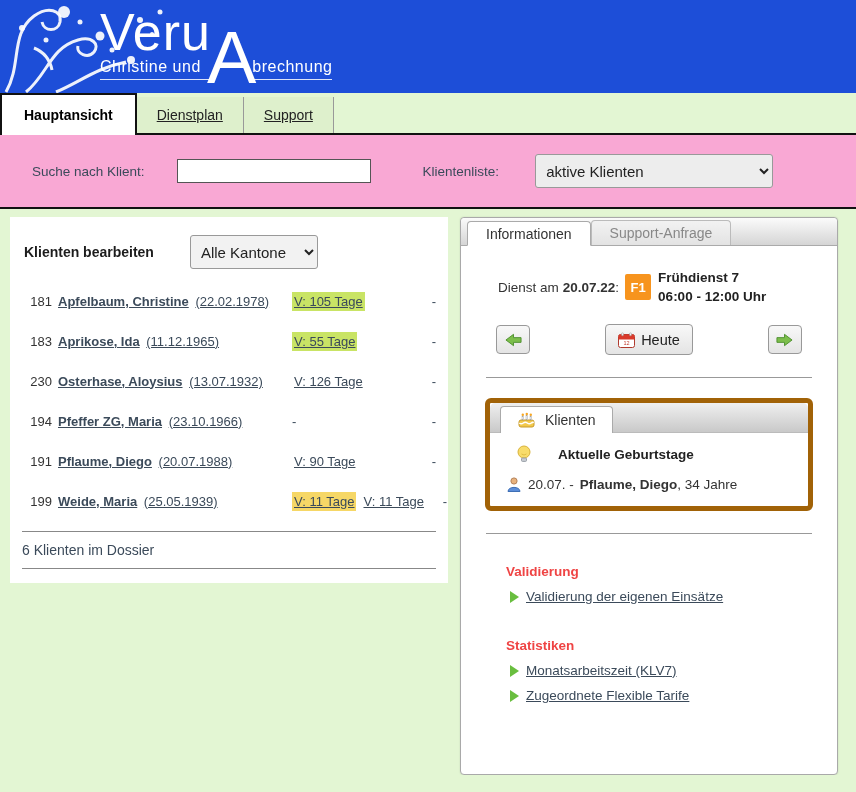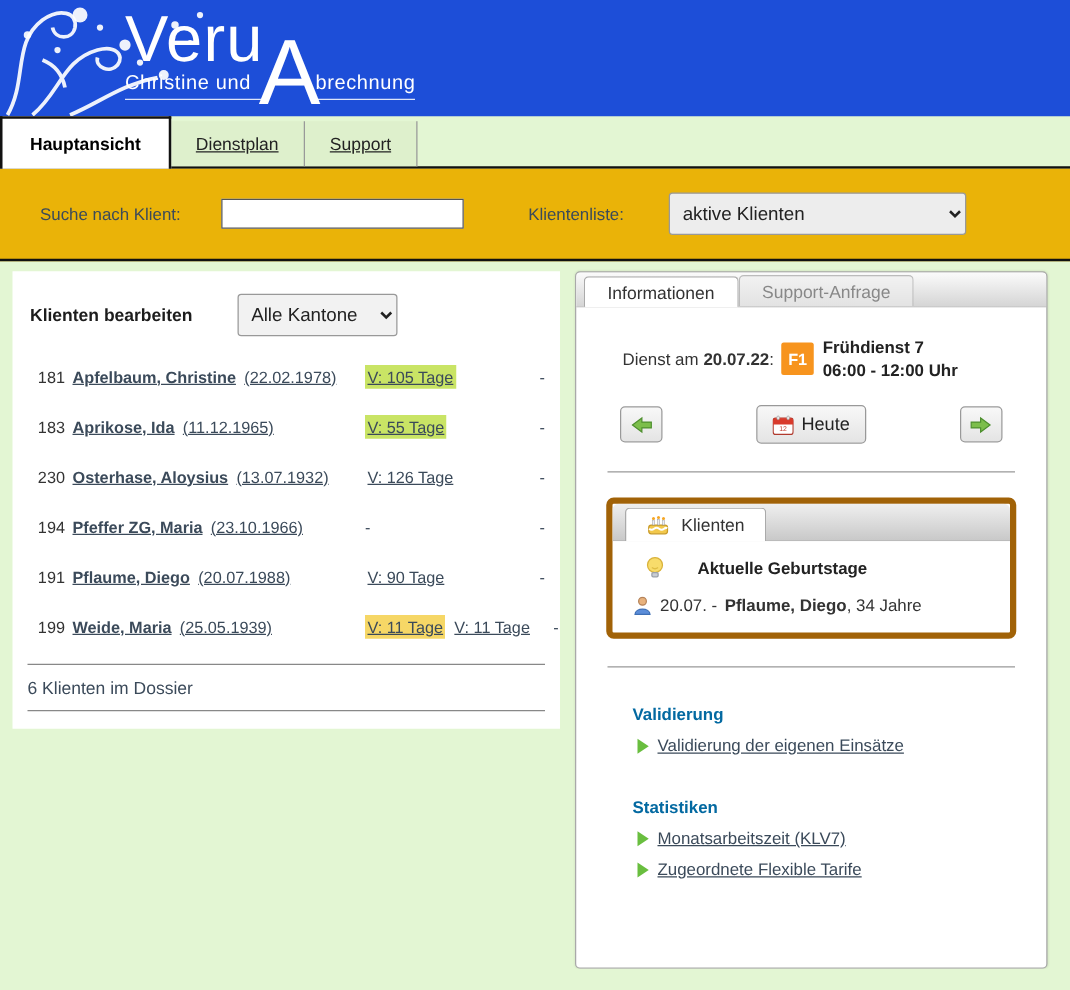--- a/index.html
+++ b/index.html
@@ -31,21 +31,21 @@
     margin-bottom:-2px; padding:0 22px; z-index:2;
   }
   .tab.active .tab-label { font-weight:bold; font-size:14px; color:#000; text-decoration:none; }
   .tab.inactive {
     background:#DEF0CC; border-right:1px solid #999; margin-top:4px; padding:0 20px;
   }
   .tab.inactive .tab-label { font-size:14px; color:#222; text-decoration:underline; }
 
   
   .searchbar {
-    background:#eab308; height:74px; border-bottom:2px solid #111;
+    background:#f9a8d4; height:74px; border-bottom:2px solid #111;
     display:flex; align-items:center; padding-left:32px;gap:24px;
   }
   .searchbar label { font-size:13.5px; color:#3B4A5A; }
   .search-input {
     width:194px; height:24px; border:1px solid #555; margin-left:8px;
     font-size:13px; padding:0 4px; background:#fff;
   }
   .list-label { margin-left:28px; }
   .list-select {
     margin-left:12px; width:238px; height:34px; background:#EDEDED;
@@ -134,21 +134,21 @@
     display:flex; align-items:center; gap:9px; font-size:14px; color:#333; z-index:2;
   }
   .kbox-body { padding:12px 12px 14px 12px; }
   .kline1 { display:flex; align-items:center; gap:26px; padding-left:14px; }
   .kline1-text { font-weight:bold; color:#222; font-size:13.5px; }
   .kline2 { display:flex; align-items:center; gap:6px; padding-left:4px; margin-top:14px; font-size:13.5px; color:#333; }
   .bname { font-weight:bold; }
 
   .links-area { margin:30px 0 0 45px; }
   .link-section { margin-bottom:34px; }
-  .section-title { font-weight:bold; font-size:13.5px; color:#0369a1; margin-bottom:10px; }
+  .section-title { font-weight:bold; font-size:13.5px; color:#ef4444; margin-bottom:10px; }
   .link-row { display:flex; align-items:center; gap:7px; margin:0 0 10px 4px; }
   .tri {
     width:0; height:0; border-left:9px solid #69BE3F;
     border-top:6px solid transparent; border-bottom:6px solid transparent;
   }
   .sec-link { color:#3B4A5A; text-decoration:underline; font-size:13.5px; cursor:pointer; }
 </style>
 </head>
 <body>
 

